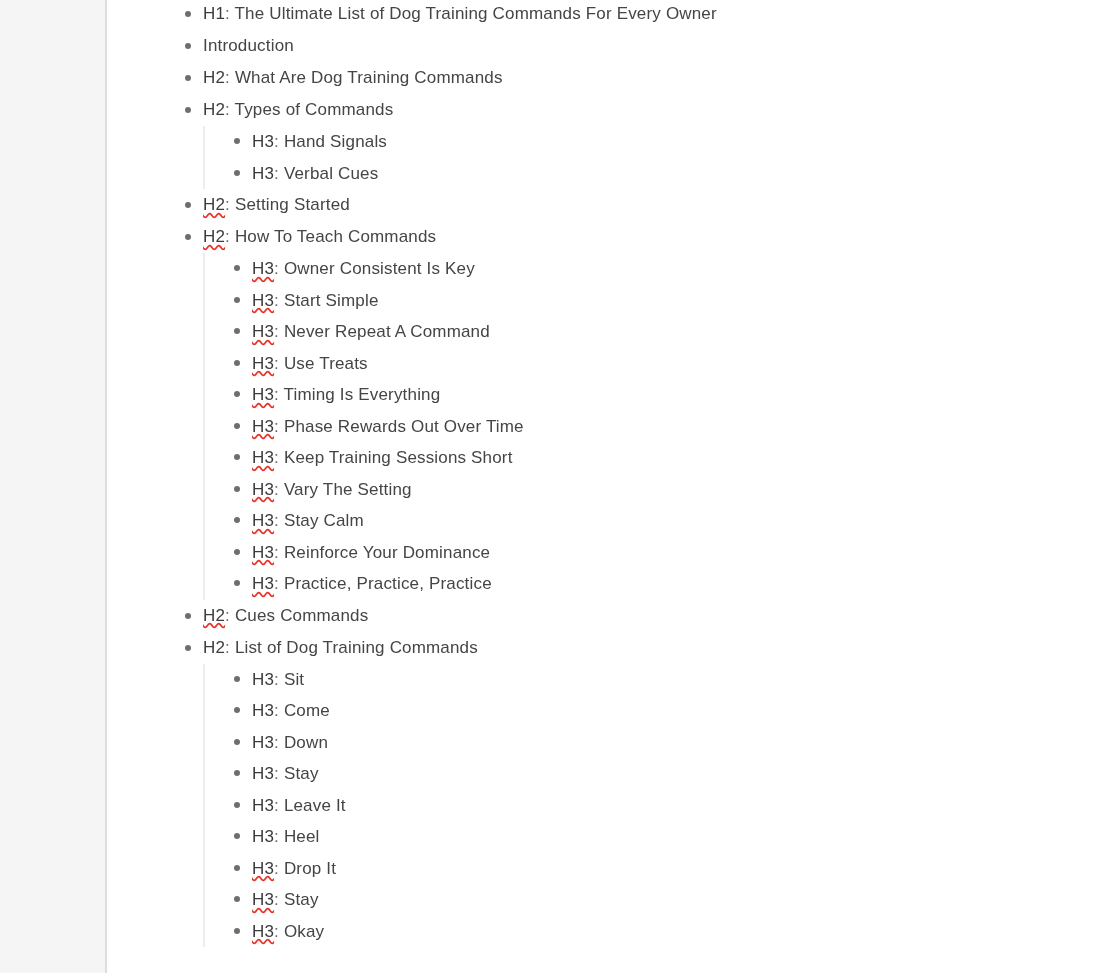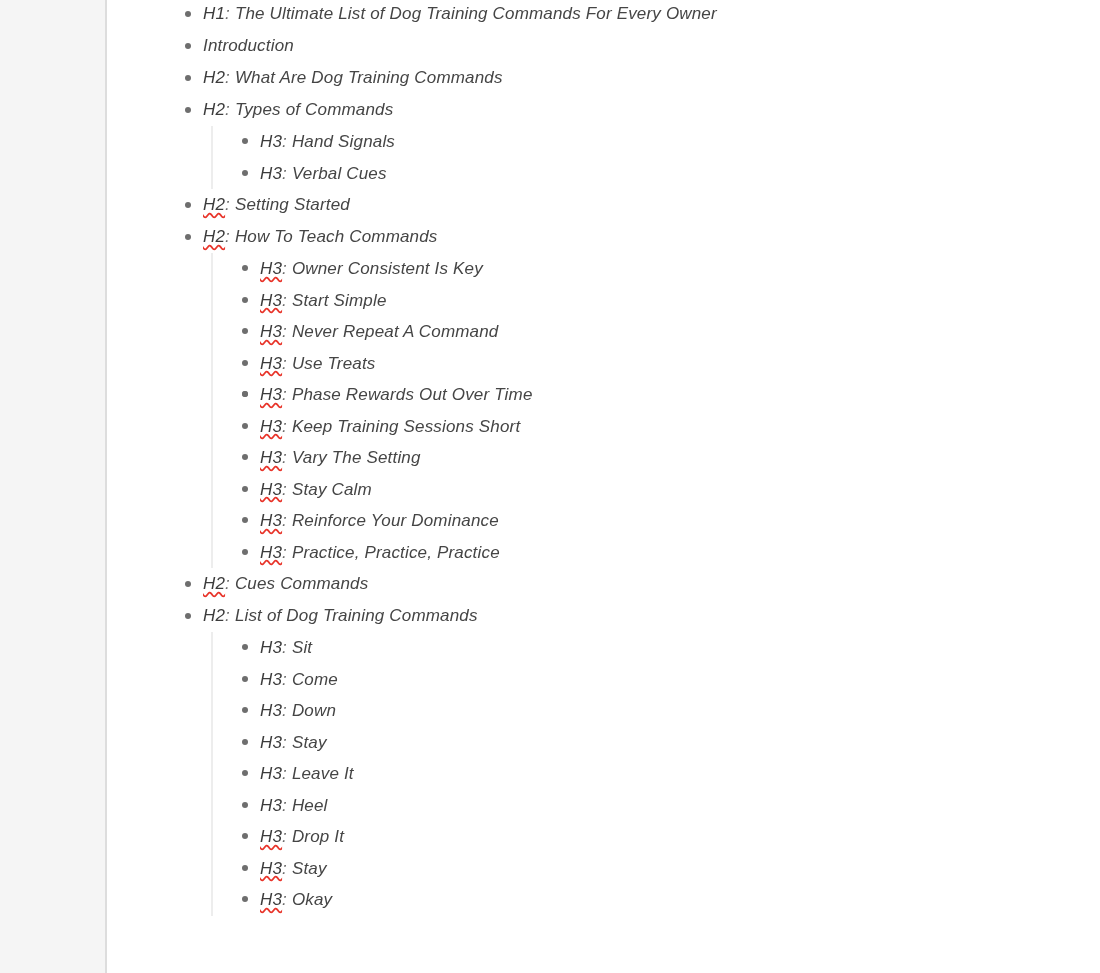--- a/index.html
+++ b/index.html
@@ -16,21 +16,20 @@
     -webkit-font-smoothing: antialiased;
   }
 
   #page {
     position: relative;
     width: 1100px;
     height: 973px;
     background: #ffffff;
     display: flex;
     align-items: stretch;
-    font-style: italic;
   }
 
   
   #left-gutter {
     width: 107px;
     min-width: 107px;
     height: 973px;
     background: #f5f5f5;
     border-right: 2px solid #dddddd;
     box-sizing: border-box;
@@ -59,21 +58,21 @@
   }
 
   
   ul.level-1 {
     padding-left: 96px;
   }
 
   
   ul.level-2 {
     padding-left: 47px;
-    margin-left: 8px;
+    margin-left: 0;
     border-left: 2px solid #ededed;
     margin-top: 0;
     margin-bottom: 0;
   }
 
   li.outline-item {
     position: relative;
     color: #444444;
     font-size: 17px;
     line-height: 31.5px;
@@ -137,21 +136,21 @@
           <li class="outline-item"><span class="bullet"></span><span class="row-text"><span class="tag">H2</span><span class="colon">: </span><span class="label">Types of Commands</span></span><ul class="outline-list level-2">
               <li class="outline-item"><span class="bullet"></span><span class="row-text"><span class="tag">H3</span><span class="colon">: </span><span class="label">Hand Signals</span></span></li>
               <li class="outline-item"><span class="bullet"></span><span class="row-text"><span class="tag">H3</span><span class="colon">: </span><span class="label">Verbal Cues</span></span></li>
             </ul></li>
           <li class="outline-item"><span class="bullet"></span><span class="row-text"><span class="tag misspelled">H2</span><span class="colon">: </span><span class="label">Setting Started</span></span></li>
           <li class="outline-item"><span class="bullet"></span><span class="row-text"><span class="tag misspelled">H2</span><span class="colon">: </span><span class="label">How To Teach Commands</span></span><ul class="outline-list level-2">
               <li class="outline-item"><span class="bullet"></span><span class="row-text"><span class="tag misspelled">H3</span><span class="colon">: </span><span class="label">Owner Consistent Is Key</span></span></li>
               <li class="outline-item"><span class="bullet"></span><span class="row-text"><span class="tag misspelled">H3</span><span class="colon">: </span><span class="label">Start Simple</span></span></li>
               <li class="outline-item"><span class="bullet"></span><span class="row-text"><span class="tag misspelled">H3</span><span class="colon">: </span><span class="label">Never Repeat A Command</span></span></li>
               <li class="outline-item"><span class="bullet"></span><span class="row-text"><span class="tag misspelled">H3</span><span class="colon">: </span><span class="label">Use Treats</span></span></li>
-              <li class="outline-item"><span class="bullet"></span></li>
+              <li class="outline-item"><span class="bullet"></span><span class="row-text"><span class="tag misspelled">H3</span><span class="colon">: </span><span class="label">Timing Is Everything</span></span></li>
               <li class="outline-item"><span class="bullet"></span><span class="row-text"><span class="tag misspelled">H3</span><span class="colon">: </span><span class="label">Phase Rewards Out Over Time</span></span></li>
               <li class="outline-item"><span class="bullet"></span><span class="row-text"><span class="tag misspelled">H3</span><span class="colon">: </span><span class="label">Keep Training Sessions Short</span></span></li>
               <li class="outline-item"><span class="bullet"></span><span class="row-text"><span class="tag misspelled">H3</span><span class="colon">: </span><span class="label">Vary The Setting</span></span></li>
               <li class="outline-item"><span class="bullet"></span><span class="row-text"><span class="tag misspelled">H3</span><span class="colon">: </span><span class="label">Stay Calm</span></span></li>
               <li class="outline-item"><span class="bullet"></span><span class="row-text"><span class="tag misspelled">H3</span><span class="colon">: </span><span class="label">Reinforce Your Dominance</span></span></li>
               <li class="outline-item"><span class="bullet"></span><span class="row-text"><span class="tag misspelled">H3</span><span class="colon">: </span><span class="label">Practice, Practice, Practice</span></span></li>
             </ul></li>
           <li class="outline-item"><span class="bullet"></span><span class="row-text"><span class="tag misspelled">H2</span><span class="colon">: </span><span class="label">Cues Commands</span></span></li>
           <li class="outline-item"><span class="bullet"></span><span class="row-text"><span class="tag">H2</span><span class="colon">: </span><span class="label">List of Dog Training Commands</span></span><ul class="outline-list level-2">
               <li class="outline-item"><span class="bullet"></span><span class="row-text"><span class="tag">H3</span><span class="colon">: </span><span class="label">Sit</span></span></li>

